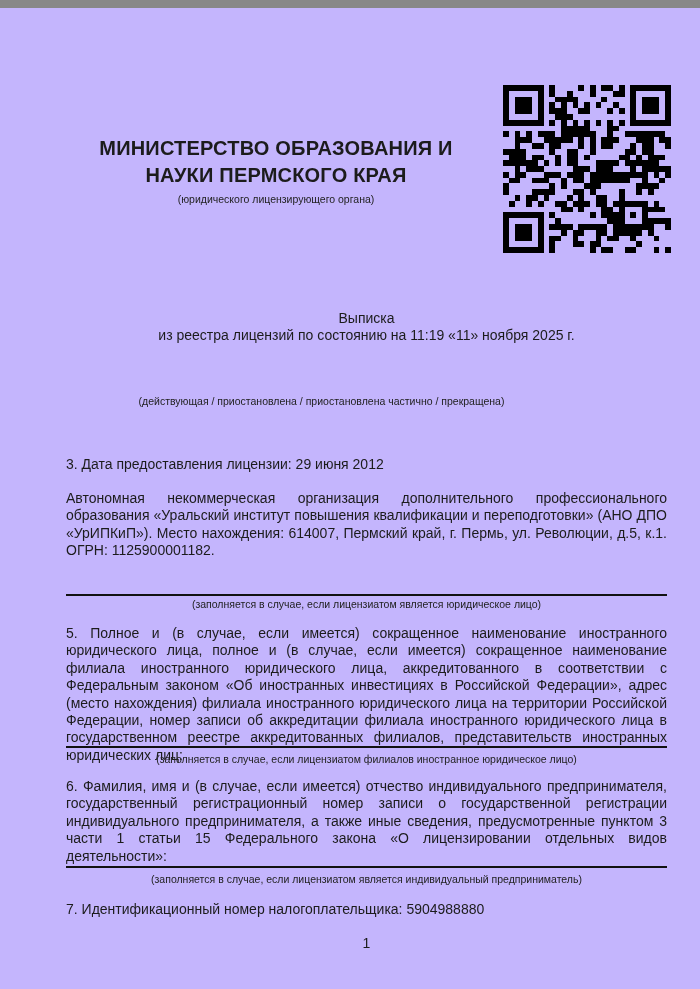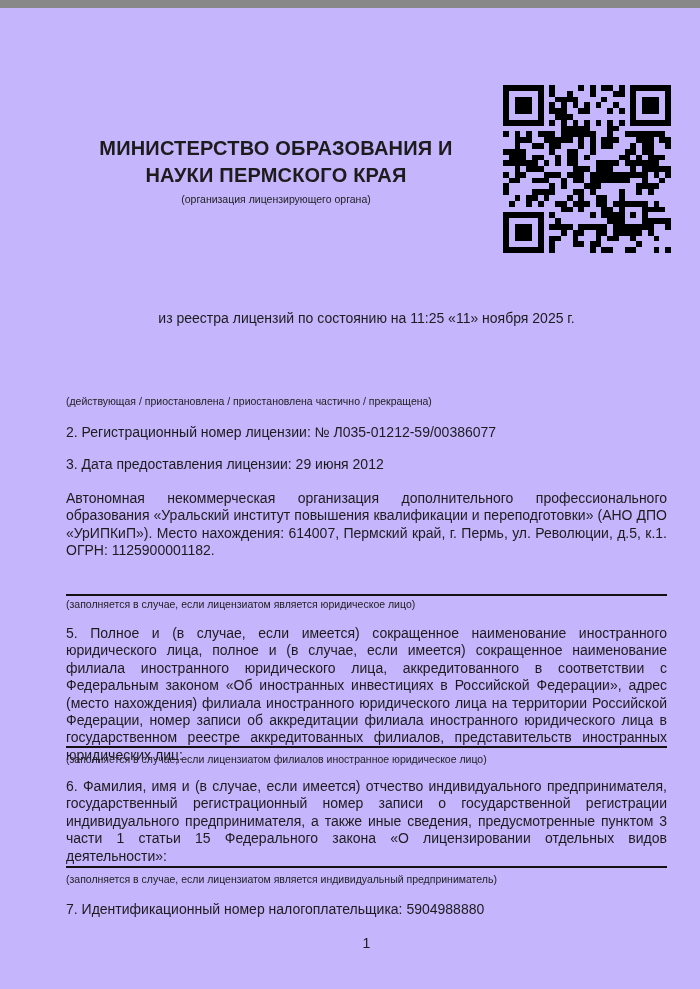--- a/index.html
+++ b/index.html
@@ -30,40 +30,40 @@
     text-align:center;font-size:14px;line-height:17.4px;
   }
   .item{
     left:66px;width:601px;
     font-size:14px;line-height:17.4px;
   }
   .just{text-align:justify;}
   .item p{margin:0;}
   .caption{
     left:66px;width:601px;
-    text-align:left;font-size:10.5px;line-height:13px;color:#222;
+    text-align:center;font-size:10.5px;line-height:13px;color:#222;
   }
   .caption-indent{padding-right:90px;box-sizing:border-box;}
   .rule{
     left:66px;width:601px;height:0;
     border-top:2px solid #111;
   }
   .page-num{
     left:66px;top:927px;width:601px;
     text-align:center;font-size:14px;
   }
 </style>
 </head>
 <body>
 
 <div id="page">
 
   <div class="abs title-block">
     <div class="ministry-title">МИНИСТЕРСТВО ОБРАЗОВАНИЯ И НАУКИ ПЕРМСКОГО КРАЯ</div>
-    <div class="ministry-subtitle">(организация лицензирующего органа)</div>
+    <div class="ministry-subtitle">(юридического лицензирующего органа)</div>
   </div>
 
   <svg id="qr" class="abs" viewBox="0 0 29 29" shape-rendering="crispEdges">
       <rect x="0" y="0" width="1" height="1" fill="#000000"></rect>
       <rect x="1" y="0" width="1" height="1" fill="#000000"></rect>
       <rect x="2" y="0" width="1" height="1" fill="#000000"></rect>
       <rect x="3" y="0" width="1" height="1" fill="#000000"></rect>
       <rect x="4" y="0" width="1" height="1" fill="#000000"></rect>
       <rect x="5" y="0" width="1" height="1" fill="#000000"></rect>
       <rect x="6" y="0" width="1" height="1" fill="#000000"></rect>
@@ -477,26 +477,26 @@
       <rect x="15" y="28" width="1" height="1" fill="#000000"></rect>
       <rect x="17" y="28" width="1" height="1" fill="#000000"></rect>
       <rect x="18" y="28" width="1" height="1" fill="#000000"></rect>
       <rect x="21" y="28" width="1" height="1" fill="#000000"></rect>
       <rect x="22" y="28" width="1" height="1" fill="#000000"></rect>
       <rect x="26" y="28" width="1" height="1" fill="#000000"></rect>
       <rect x="28" y="28" width="1" height="1" fill="#000000"></rect>
     </svg>
 
   <div class="abs vypiska">
-    <div>из реестра лицензий по состоянию на 11:25 «11» ноября 2025 г.</div>
+    <div>Выписка</div>
+    <div>из реестра лицензий по состоянию на 11:19 «11» ноября 2025 г.</div>
   </div>
 
   <div class="abs caption caption-indent" style="top:387px">(действующая / приостановлена / приостановлена частично / прекращена)</div>
 
-  <div class="abs item" style="top:416px">2. Регистрационный номер лицензии: № Л035-01212-59/00386077</div>
 
   <div class="abs item" style="top:448px">3. Дата предоставления лицензии: 29 июня 2012</div>
 
   <div class="abs item just" style="top:482px">
     <p>Автономная некоммерческая организация дополнительного профессионального образования «Уральский институт повышения квалификации и переподготовки» (АНО ДПО «УрИПКиП»). Место нахождения: 614007, Пермский край, г. Пермь, ул. Революции, д.5, к.1. ОГРН: 1125900001182.</p>
   </div>
   <div class="abs rule" style="top:586px"></div>
   <div class="abs caption" style="top:590px">(заполняется в случае, если лицензиатом является юридическое лицо)</div>
 
   <div class="abs item just" style="top:617px">5. Полное и (в случае, если имеется) сокращенное наименование иностранного юридического лица, полное и (в случае, если имеется) сокращенное наименование филиала иностранного юридического лица, аккредитованного в соответствии с Федеральным законом «Об иностранных инвестициях в Российской Федерации», адрес (место нахождения) филиала иностранного юридического лица на территории Российской Федерации, номер записи об аккредитации филиала иностранного юридического лица в государственном реестре аккредитованных филиалов, представительств иностранных юридических лиц:</div>

